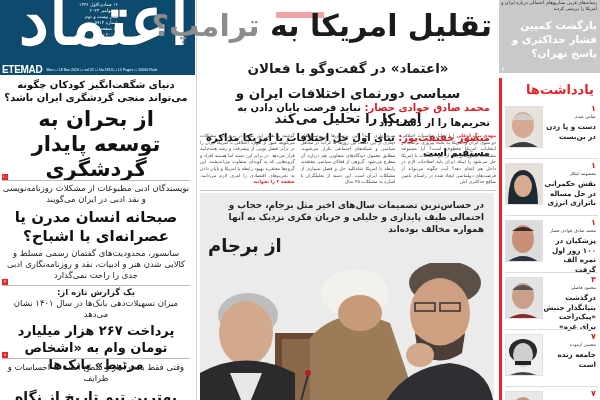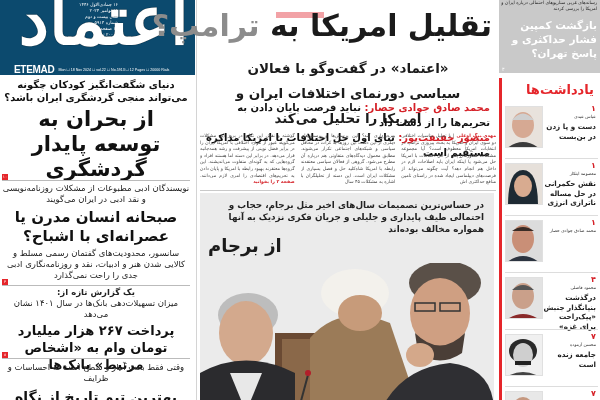--- a/index.html
+++ b/index.html
@@ -6,21 +6,21 @@
   html, body { width: 600px; height: 400px; overflow: hidden; background: #ffffff; }
   body { position: relative; font-family: "DejaVu Sans", sans-serif; color: #111; direction: rtl; }
 
   
   .left-col { position: absolute; left: 0; top: 0; width: 195px; height: 400px; }
   .masthead { position: absolute; left: 0; top: 0; width: 195px; height: 75px; background: #0c4a6e; overflow: hidden; }
   .masthead .logo { position: absolute; right: 6px; top: -14px; font-family: "DejaVu Serif", serif; font-weight: bold; font-size: 68px; color: #fff; line-height: 1; letter-spacing: -2px; text-shadow: 0 0 1px #000; }
   .masthead .issue-info { position: absolute; left: 48px; top: 2px; width: 70px; direction: rtl; text-align: right; font-size: 4.5px; line-height: 6px; color: #fff; }
   .masthead .issue-info div { white-space: nowrap; }
   .masthead .bottom-bar { position: absolute; left: 0; bottom: 0; width: 195px; height: 11px; display: flex; align-items: center; direction: ltr; }
-  .masthead .brand-latin { font-family: "Liberation Sans", sans-serif; font-size: 10px; color: #fff; font-weight: bold; padding-left: 14px; letter-spacing: -0.3px; }
+  .masthead .brand-latin { font-family: "Liberation Sans", sans-serif; font-size: 10px; color: #fff; font-weight: bold; padding-left: 2px; letter-spacing: -0.3px; }
   .masthead .meta-latin { font-family: "Liberation Sans", sans-serif; font-size: 3.6px; color: #fff; padding-left: 4px; white-space: nowrap; }
 
   .left-story { position: absolute; left: 2px; width: 188px; text-align: center; }
   .kicker { font-size: 10px; font-weight: bold; line-height: 13px; color: #111; }
   .big-headline { font-size: 21px; font-weight: bold; line-height: 25px; color: #111; }
   .med-headline { font-size: 15px; font-weight: bold; line-height: 19px; color: #111; }
   .small-text { font-size: 8.5px; line-height: 11px; color: #222; }
   .page-tag { position: absolute; left: 2px; width: 6px; height: 6px; background: #e5262b; color: #fff; font-size: 4px; text-align: center; line-height: 6px; }
   .hr { position: absolute; left: 2px; width: 188px; height: 1px; background: #bbb; }
 
@@ -223,20 +223,21 @@
     <div class="pic">
       <svg width="38" height="42" viewBox="0 0 38 42">
           <rect width="38" height="42" fill="#dcdcdc"></rect>
           <ellipse cx="19" cy="18" rx="11" ry="14" fill="#c98f77"></ellipse>
           <path d="M8 10 Q19 2 30 10" fill="#3a2c26"></path>
           <path d="M2 42 Q19 28 36 42 Z" fill="#2c3440"></path>
         </svg>
     </div>
     <div class="num">۱</div>
     <div class="author">محمد صادق جوادی حصار</div>
+    <div class="title">پزشکیان در ۱۰۰ روز اول نمره الف گرفت</div>
   </div>
   <div class="note-sep" style="top:272px;"></div>
 
   <div class="note" style="top:275px;">
     <div class="pic">
       <svg width="38" height="42" viewBox="0 0 38 42">
           <rect width="38" height="42" fill="#e3e3e3"></rect>
           <ellipse cx="19" cy="18" rx="11" ry="13" fill="#caa08a"></ellipse>
           <path d="M8 12 Q19 2 30 12" fill="#555"></path>
           <path d="M2 42 Q19 30 36 42 Z" fill="#8a2a2a"></path>

